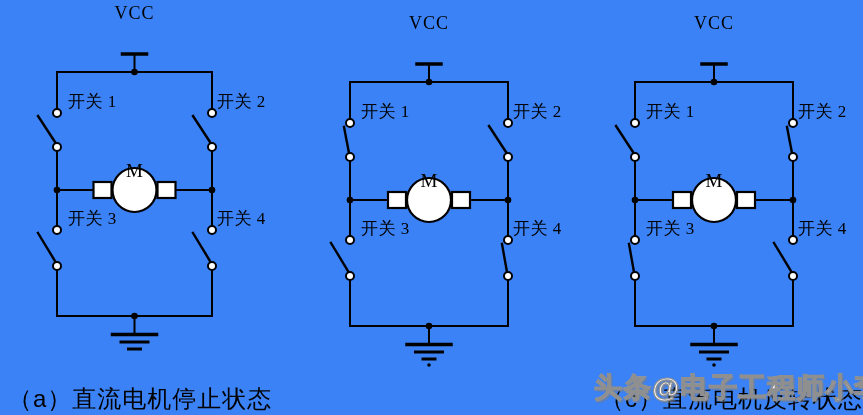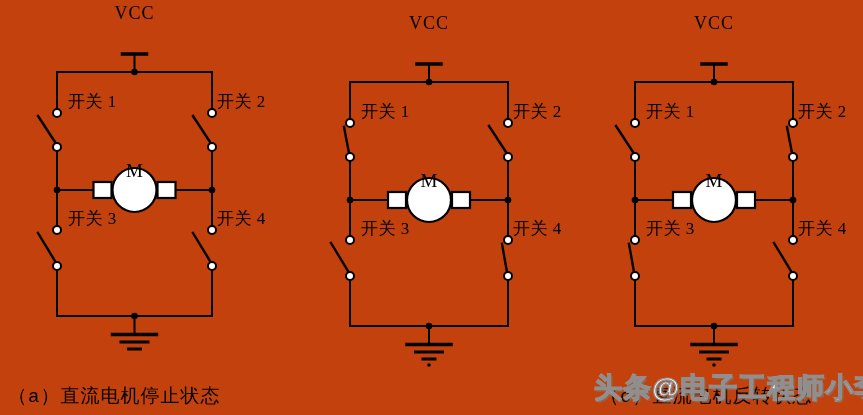--- a/index.html
+++ b/index.html
@@ -1,36 +1,36 @@
 <!DOCTYPE html>
 <html><head>
 <meta charset="utf-8">
 <style>
   html, body { margin: 0; padding: 0; background: #ffffff; }
   .canvas {
     position: relative;
     width: 863px;
     height: 415px;
-    background: #c2410c;
+    background: #3b82f6;
     overflow: hidden;
     font-family: "Liberation Serif", serif;
   }
   svg text {
     font-family: "Liberation Serif", serif;
     fill: #000000;
   }
   .caption {
     position: absolute;
     top: 383px;
-    font-size: 19px;
+    font-size: 24px;
     color: #000000;
     letter-spacing: 1px;
     white-space: nowrap;
     z-index: 2;
-    font-family: Liberation Mono, monospace;
+    font-family: Liberation Sans, sans-serif;
   }
   .watermark {
     position: absolute;
     left: 594px;
     top: 369px;
     font-size: 28px;
     font-weight: bold;
     color: #ffffff;
     -webkit-text-stroke: 1.2px #8f8f8f;
     text-shadow: 2px 2px 1px rgba(125,125,125,0.55);

